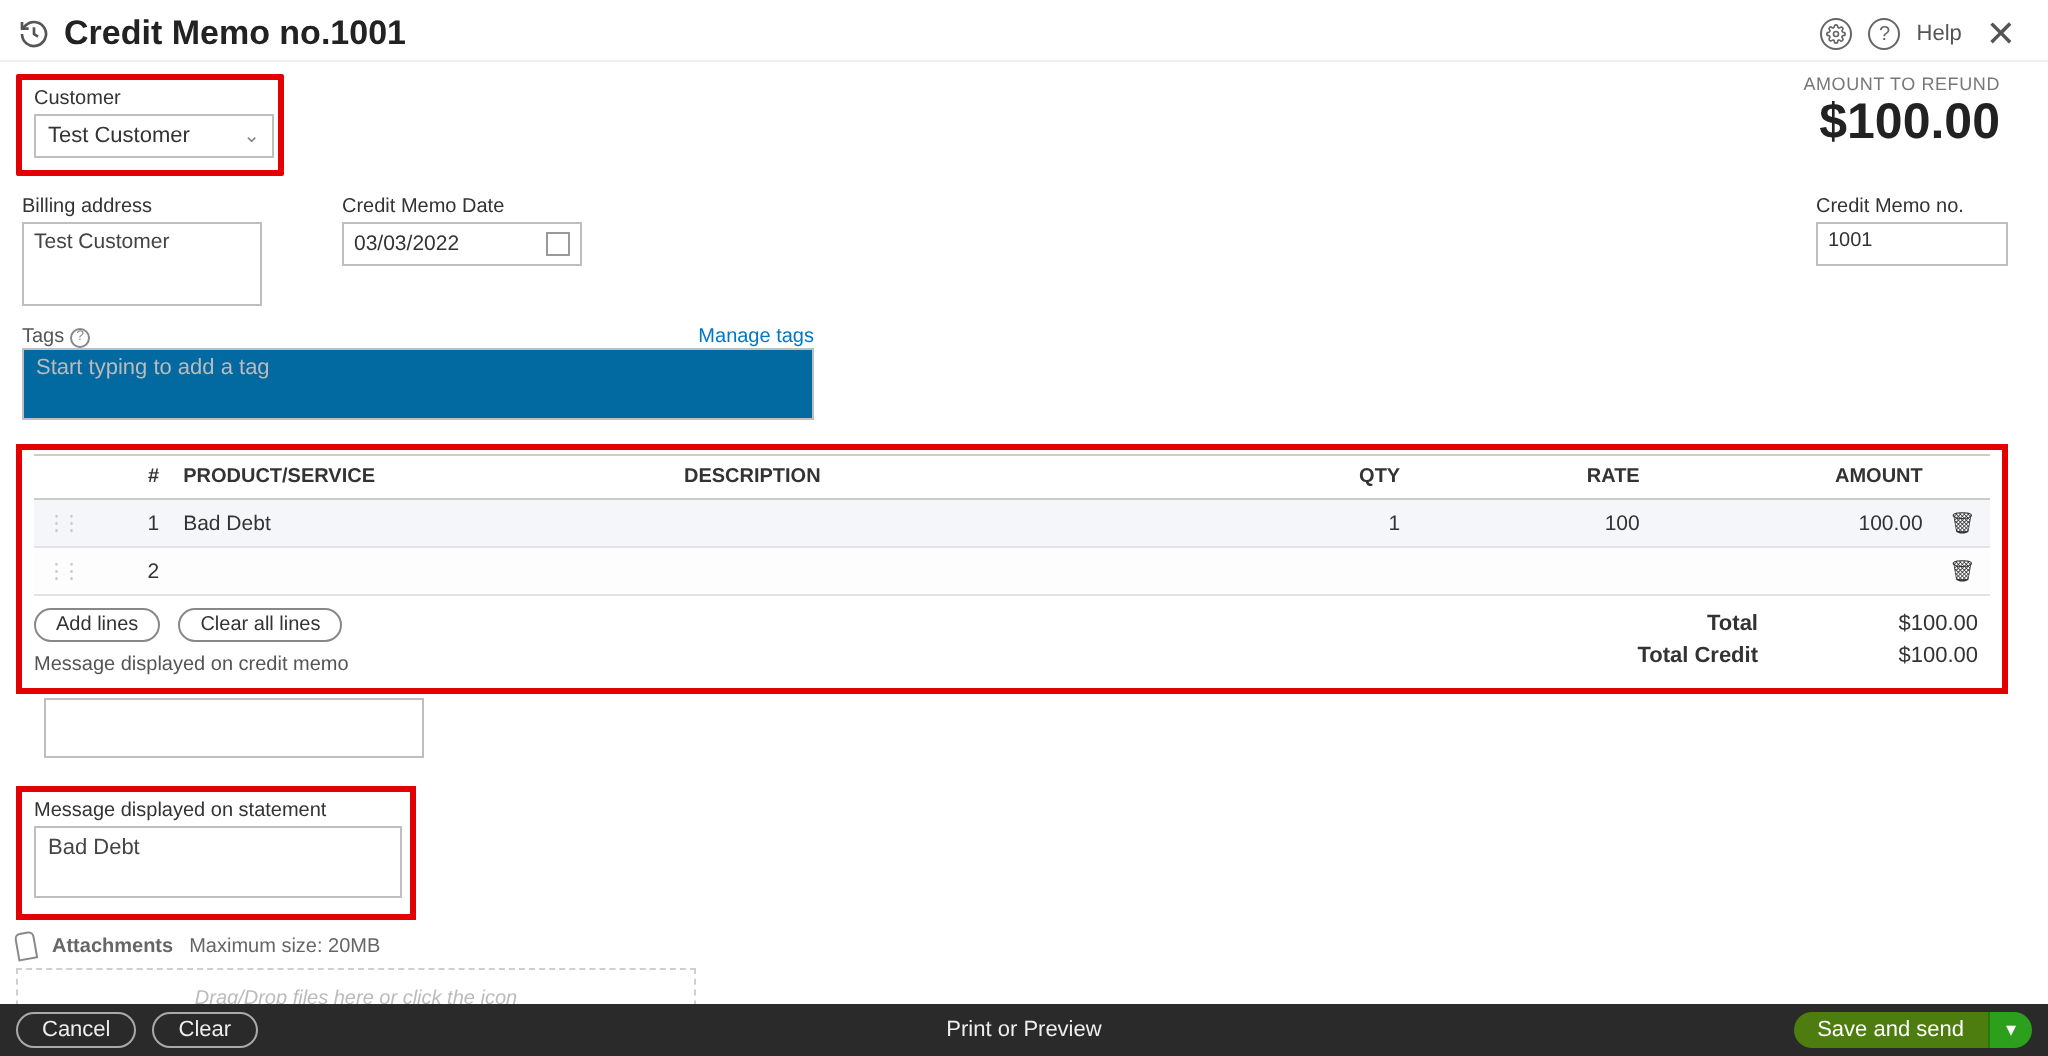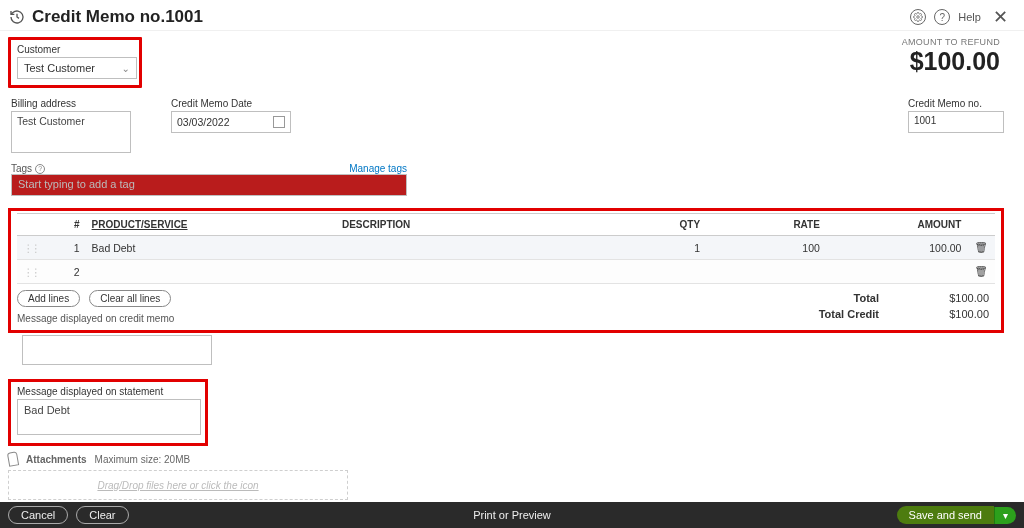--- a/index.html
+++ b/index.html
@@ -92,21 +92,21 @@
   }
   .date-input {
     border:1px solid #bfbfbf; background:#fff;
     width:120px; height:22px; padding:3px 5px; font-size:10.5px;
     display:flex; align-items:center; justify-content:space-between;
   }
   .cal-icon { width:12px; height:12px; border:1px solid #999; position:relative;}
   .tags-label { font-size:10px; color:#555; display:flex; align-items:center; gap:3px;}
   .qmark { width:10px; height:10px; border:1px solid #888; border-radius:50%; font-size:7px; display:flex; align-items:center; justify-content:center; color:#888;}
   .tags-input {
-    border:1px solid #bfbfbf; background:#b91c1c; width:396px; height:22px;
+    border:1px solid #bfbfbf; background:#0369a1; width:396px; height:36px;
     padding:3px 6px; color:#bbb; font-size:11px;
   }
 
   
   .lines-area {
     margin-top:12px;
     border:3px solid #e20000;
     padding:2px 6px 6px 6px;
   }
   table.lines {
@@ -270,21 +270,21 @@
     </div>
     <div class="tags-input"><span>Start typing to add a tag</span></div>
   </div>
 
   <div class="lines-area">
     <table class="lines">
       <thead>
         <tr>
           <th class="grip"></th>
           <th class="num">#</th>
-          <th style="width:230px;text-decoration:underline;">PRODUCT/SERVICE</th>
+          <th style="width:230px;">PRODUCT/SERVICE</th>
           <th style="width:230px;">DESCRIPTION</th>
           <th class="qty" style="width:110px;">QTY</th>
           <th class="rate" style="width:110px;">RATE</th>
           <th class="amount" style="width:130px;">AMOUNT</th>
           <th class="trash"></th>
         </tr>
       </thead>
       <tbody>
         <tr>
           <td class="grip"><span class="grip-dots"></span></td>

